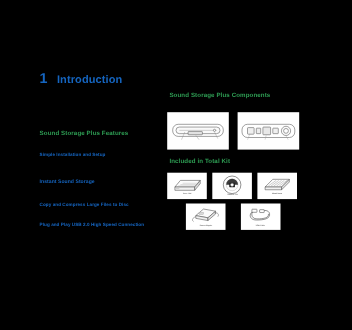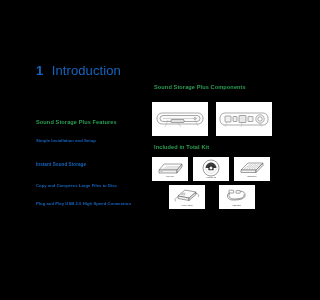--- a/index.html
+++ b/index.html
@@ -34,22 +34,22 @@
     gap: 9px;
   }
   .section-num {
     font-size: 13px;
     font-weight: bold;
     color: #1565c0;
     line-height: 1;
     letter-spacing: -0.5px;
   }
   .section-title {
-    font-size: 13px;
-    font-weight: normal;
+    font-size: 10px;
+    font-weight: bold;
     color: #1565c0;
     line-height: 1;
     letter-spacing: 0.1px;
   }
 
   
   .green-head {
     position: absolute;
     font-size: 5.6px;
     font-weight: bold;

